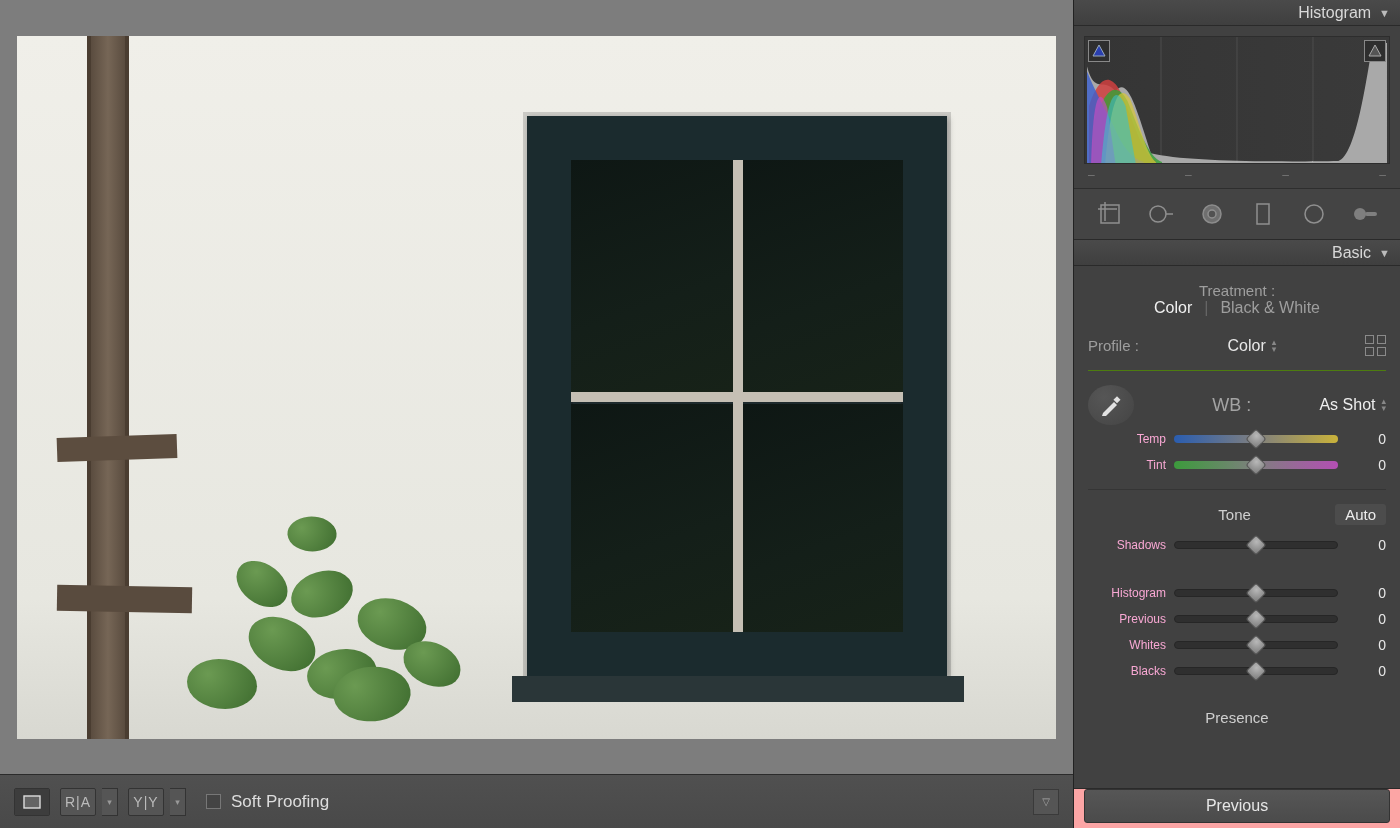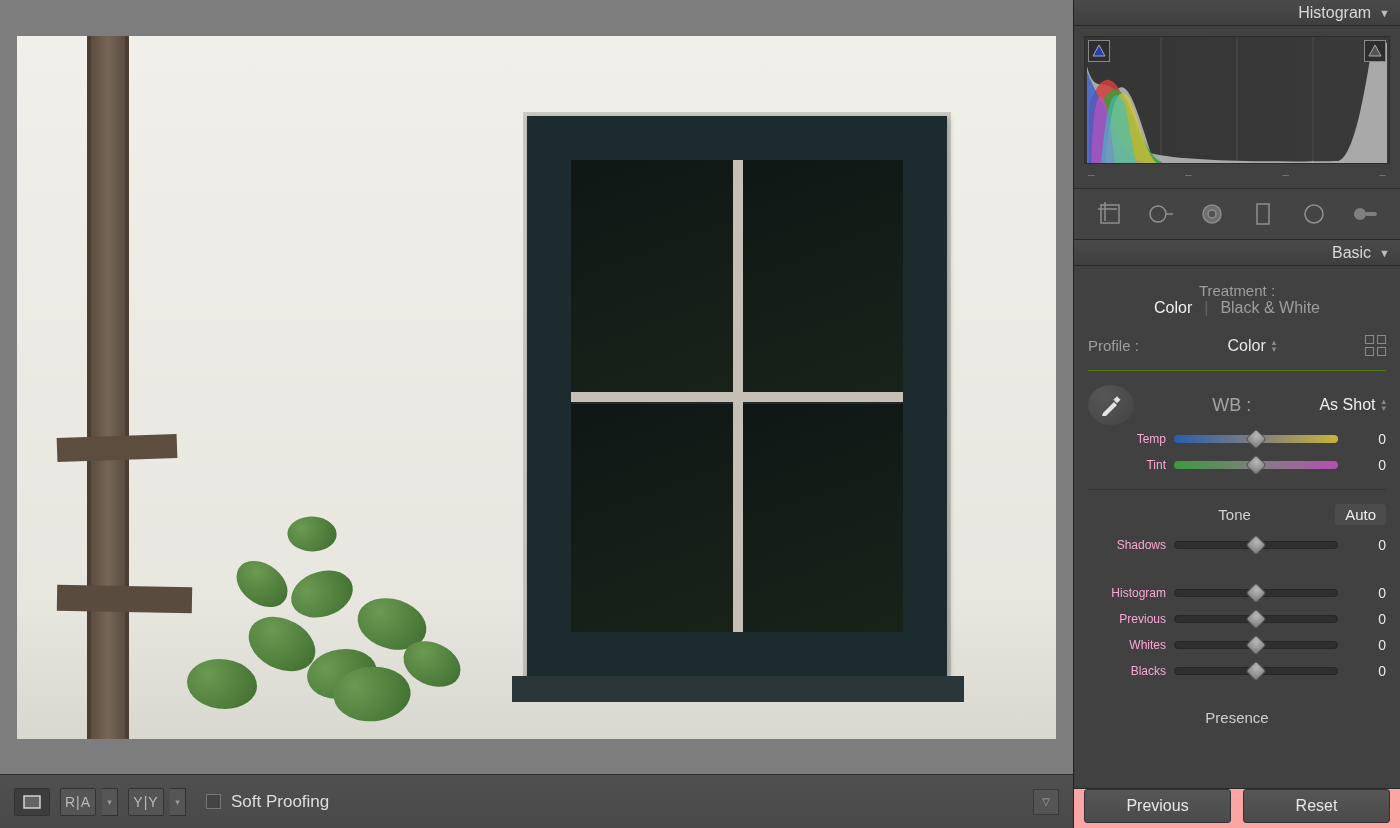--- a/index.html
+++ b/index.html
@@ -328,16 +328,15 @@
           </div>
         </div>
 
         <div class="presence">Presence</div>
 
       </div>
     </div>
 
     <div class="bottom-btns">
       <button>Previous</button>
-      <button>Reset</button>
     </div>
   </div>
 </div>
 
 </body></html>

